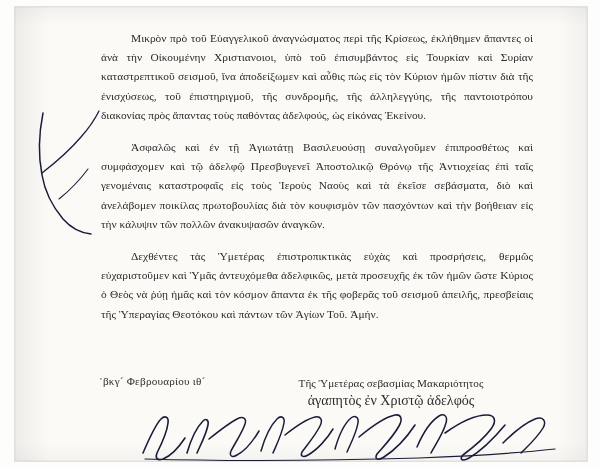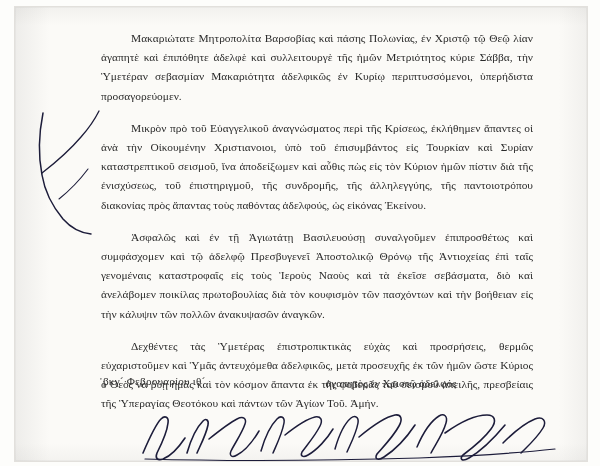--- a/index.html
+++ b/index.html
@@ -81,21 +81,21 @@
   .closing {
     position: absolute;
     right: 66px;
     top: 368px;
     width: 260px;
     text-align: center;
     font-size: 11.2px;
     line-height: 17px;
     color: #2c2c2c;
   }
-  .closing .l2 { font-size: 11px; }
+  .closing .l2 { font-size: 14px; }
 
   
   .mark-left {
     position: absolute;
     left: 18px;
     top: 100px;
     width: 80px;
     height: 130px;
     pointer-events: none;
   }
@@ -110,29 +110,29 @@
 
   .ink { fill: none; stroke: #1c1c3a; stroke-linecap: round; stroke-linejoin: round; }
 </style>
 </head>
 <body>
 
 <div class="page">
   <div class="sheet">
 
     <div class="body-text">
-      <p class="para">Μακαριώτατε Μητροπολίτα Βαρσοβίας καὶ πάσης Πολωνίας, ἐν Χριστῷ τῷ Θεῷ λίαν ἀγαπητὲ καὶ ἐπιπόθητε ἀδελφὲ καὶ συλλειτουργὲ τῆς ἡμῶν Μετριότητος κύριε Σάββα, τὴν Ὑμετέραν σεβασμίαν Μακαριότητα ἀδελφικῶς ἐν Κυρίῳ περιπτυσσόμενοι, ὑπερήδιστα προσαγορεύομεν.</p>
       <p class="para">Μικρὸν πρὸ τοῦ Εὐαγγελικοῦ ἀναγνώσματος περὶ τῆς Κρίσεως, ἐκλήθημεν ἅπαντες οἱ ἀνὰ τὴν Οἰκουμένην Χριστιανοιοι, ὑπὸ τοῦ ἐπισυμβάντος εἰς Τουρκίαν καὶ Συρίαν καταστρεπτικοῦ σεισμοῦ, ἵνα ἀποδείξωμεν καὶ αὖθις πὼς εἰς τὸν Κύριον ἡμῶν πίστιν διὰ τῆς ἐνισχύσεως, τοῦ ἐπιστηριγμοῦ, τῆς συνδρομῆς, τῆς ἀλληλεγγύης, τῆς παντοιοτρόπου διακονίας πρὸς ἅπαντας τοὺς παθόντας ἀδελφούς, ὡς εἰκόνας Ἐκείνου.</p>
       <p class="para">Ἀσφαλῶς καὶ ἐν τῇ Ἁγιωτάτῃ Βασιλευούσῃ συναλγοῦμεν ἐπιπροσθέτως καὶ συμφάσχομεν καὶ τῷ ἀδελφῷ Πρεσβυγενεῖ Ἀποστολικῷ Θρόνῳ τῆς Ἀντιοχείας ἐπὶ ταῖς γενομέναις καταστροφαῖς εἰς τοὺς Ἱεροὺς Ναοὺς καὶ τὰ ἐκεῖσε σεβάσματα, διὸ καὶ ἀνελάβομεν ποικίλας πρωτοβουλίας διὰ τὸν κουφισμὸν τῶν πασχόντων καὶ τὴν βοήθειαν εἰς τὴν κάλυψιν τῶν πολλῶν ἀνακυψασῶν ἀναγκῶν.</p>
       <p class="para last">Δεχθέντες τὰς Ὑμετέρας ἐπιστροπικτικὰς εὐχὰς καὶ προσρήσεις, θερμῶς εὐχαριστοῦμεν καὶ Ὑμᾶς ἀντευχόμεθα ἀδελφικῶς, μετὰ προσευχῆς ἐκ τῶν ἡμῶν ὥστε Κύριος ὁ Θεὸς νὰ ῥύῃ ἡμᾶς καὶ τὸν κόσμον ἅπαντα ἐκ τῆς φοβερᾶς τοῦ σεισμοῦ ἀπειλῆς, πρεσβείαις τῆς Ὑπεραγίας Θεοτόκου καὶ πάντων τῶν Ἁγίων Τοῦ. Ἀμήν.</p>
     </div>
 
     <div class="date-line">᾿βκγ´ Φεβρουαρίου ιθ´</div>
 
     <div class="closing">
+      <div class="l1">Τῆς Ὑμετέρας σεβασμίας Μακαριότητος</div>
       <div class="l2">ἀγαπητὸς ἐν Χριστῷ ἀδελφός</div>
     </div>
 
     <svg class="mark-left" viewBox="0 0 80 130">
       <path class="ink" stroke-width="1.5" d="M10,6 C6,26 5,48 9,68 C12,86 20,100 30,112 C38,121 48,126 58,127"></path>
       <path class="ink" stroke-width="1.3" d="M9,66 C22,56 36,44 48,30 C56,21 62,12 66,4"></path>
       <path class="ink" stroke-width="1.1" d="M26,92 C36,84 46,74 55,62"></path>
     </svg>
 
     <svg class="signature" viewBox="0 0 420 58">

